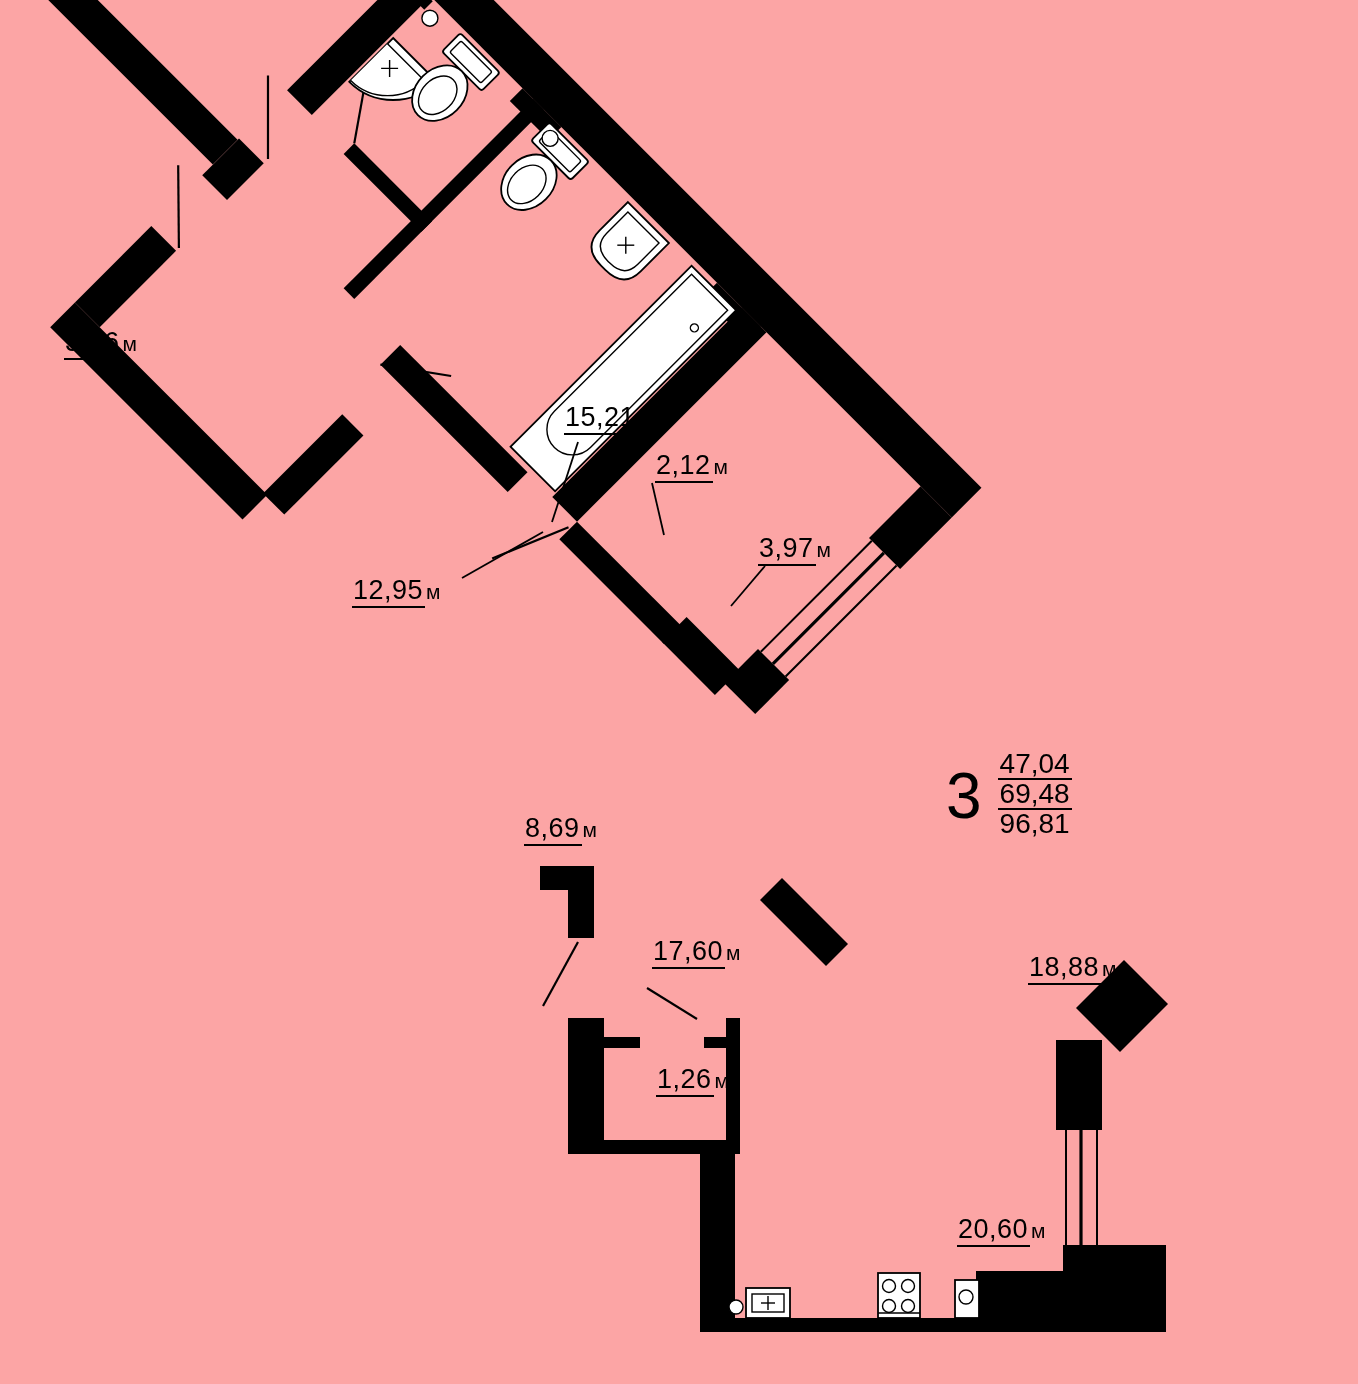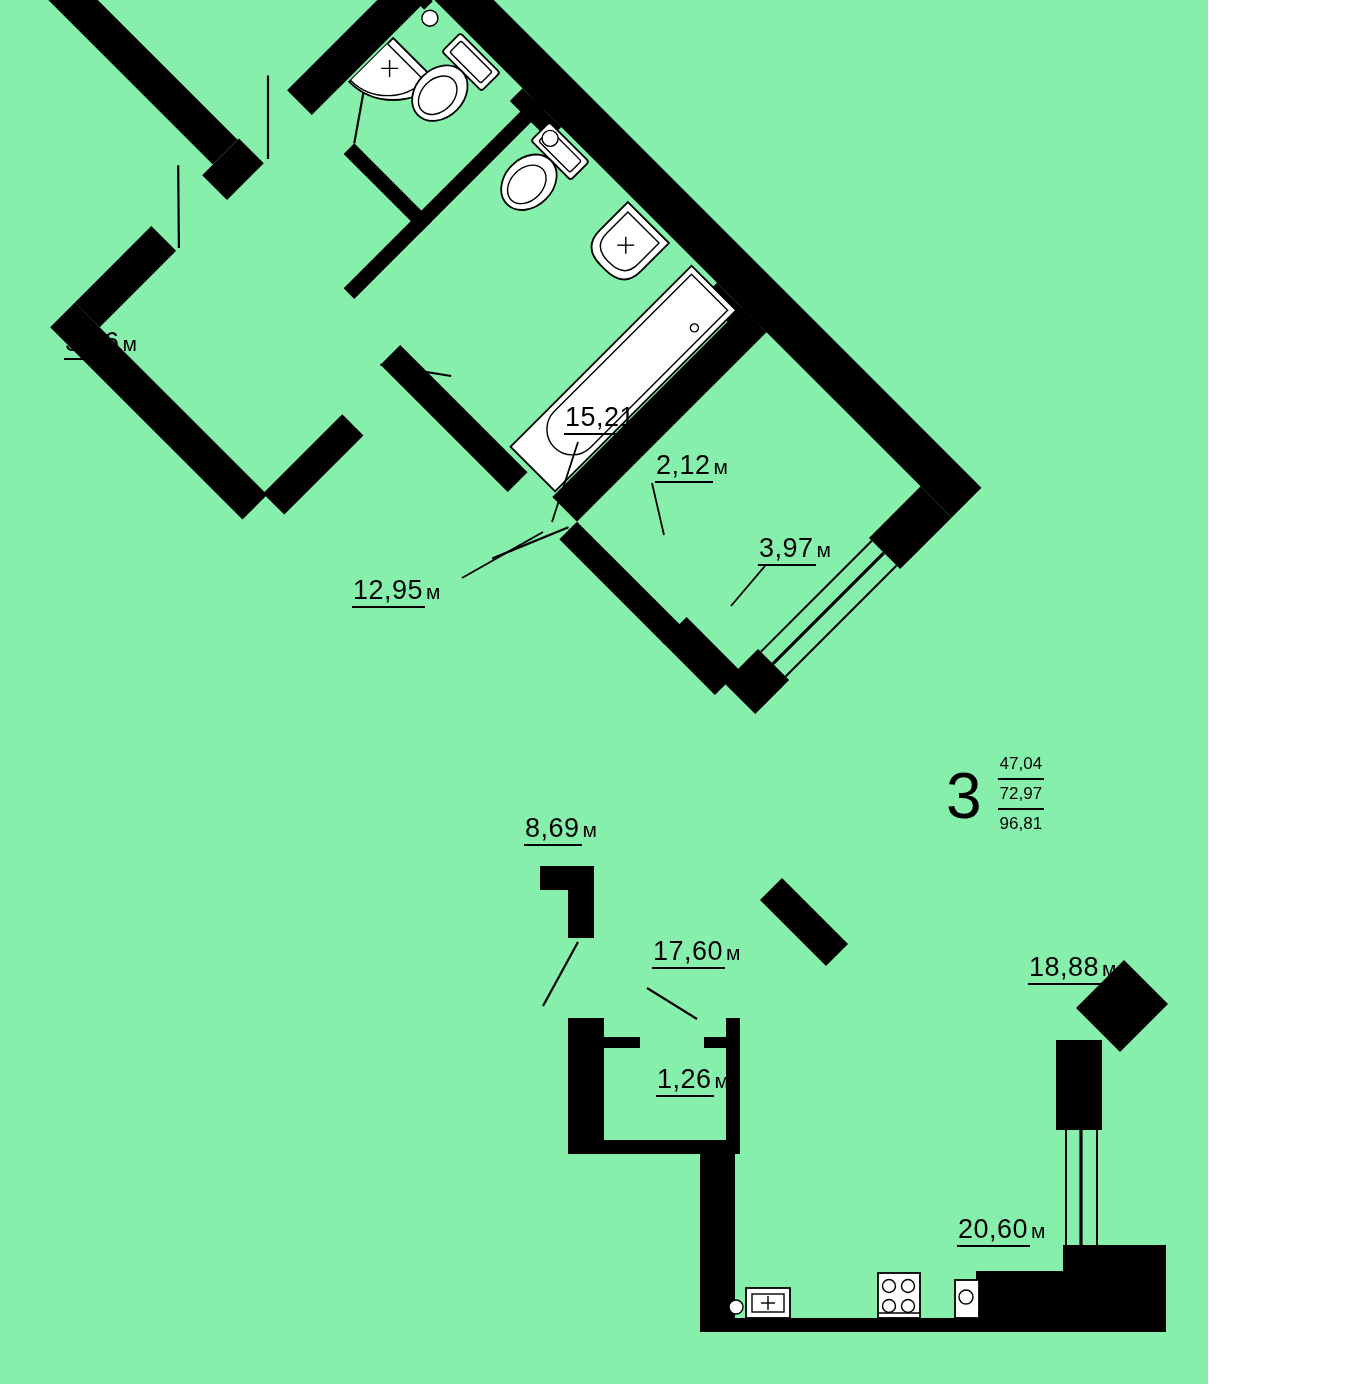--- a/index.html
+++ b/index.html
@@ -1,39 +1,39 @@
 <!DOCTYPE html>
 <html><head>
 <meta charset="utf-8">
 <style>
   html,body{margin:0;padding:0;background:#fff;}
   .plan{
     position:relative;
-    width:1208px;height:1384px;
-    background:#86efac;
+    width:1358px;height:1384px;
+    background:#fca5a5;
     font-family:"Liberation Sans",sans-serif;
     overflow:hidden;
   }
   .plan svg{position:absolute;left:0;top:0;}
   .wall{fill:#000;stroke:none;}
   .thinline{stroke:#000;stroke-width:2;fill:none;}
   .midline{stroke:#000;stroke-width:3.2;fill:none;}
   .leaf{stroke:#000;stroke-width:2.2;fill:none;}
   .leader{stroke:#000;stroke-width:1.8;fill:none;}
   .fixture{stroke:#000;stroke-width:1.8;fill:#fff;}
   .fixture-thin{stroke:#000;stroke-width:1.4;fill:#fff;}
   .rlabel{
     position:absolute;
     font-size:27px;color:#000;white-space:nowrap;letter-spacing:.5px;
   }
   .rlabel .num{border-bottom:2.5px solid #000;padding:0 2px 1px 1px;}
   .rlabel .unit{font-size:21px;margin-left:1px;}
   .summary{position:absolute;left:946px;top:750px;display:flex;align-items:flex-start;color:#000;}
   .summary .big{font-size:64px;line-height:64px;margin-top:14px;}
-  .summary .stack{margin-left:16px;font-size:17px;line-height:27px;text-align:left;}
+  .summary .stack{margin-left:16px;font-size:28px;line-height:27px;text-align:left;}
   .summary .stack .row{display:inline-block;padding:0 2px 1px 2px;}
   .summary .stack .u{border-bottom:2.2px solid #000;}
 </style>
 </head>
 <body>
 
 <div class="plan">
 
 <svg width="1358" height="1384" viewBox="0 0 1358 1384">
 
@@ -226,18 +226,18 @@
   <div class="rlabel" style="left:524px;top:813px"><span class="num">8,69</span><span class="unit">м</span></div>
   <div class="rlabel" style="left:652px;top:936px"><span class="num">17,60</span><span class="unit">м</span></div>
   <div class="rlabel" style="left:656px;top:1064px"><span class="num">1,26</span><span class="unit">м</span></div>
   <div class="rlabel" style="left:1028px;top:952px"><span class="num">18,88</span><span class="unit">м</span></div>
   <div class="rlabel" style="left:957px;top:1214px"><span class="num">20,60</span><span class="unit">м</span></div>
 
   <div class="summary">
     <div class="big">3</div>
     <div class="stack">
       <span class="row u">47,04</span><br>
-      <span class="row u">72,97</span><br>
+      <span class="row u">69,48</span><br>
       <span class="row">96,81</span>
     </div>
   </div>
 
 </div>
 
 </body></html>

